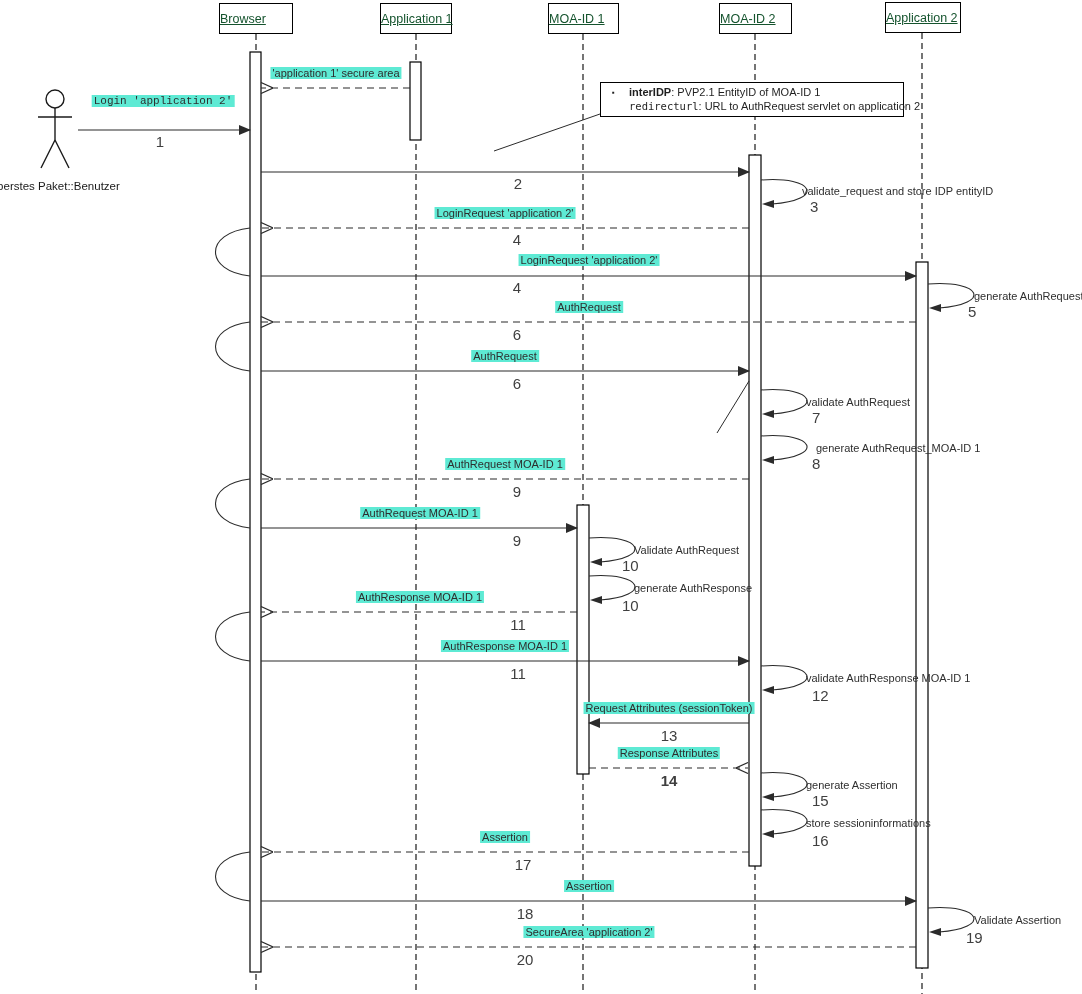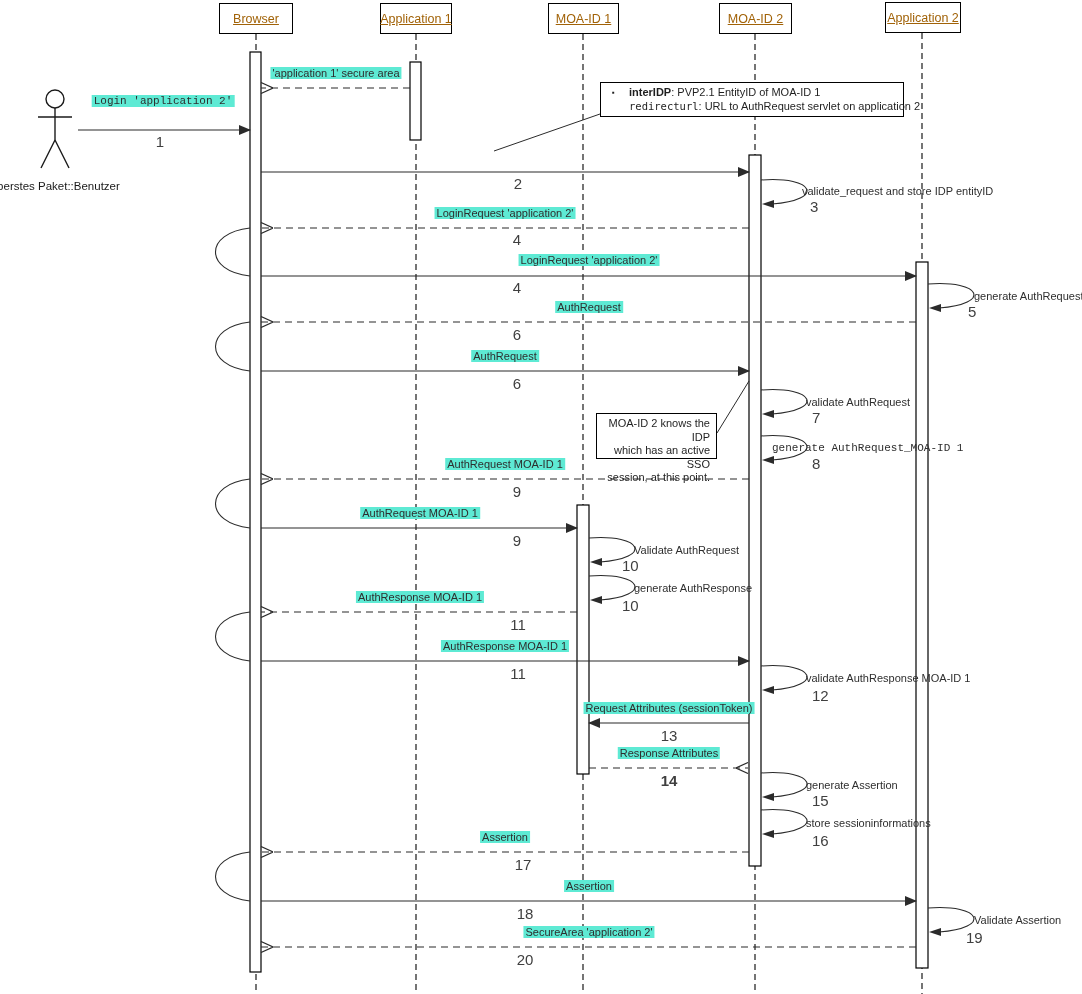--- a/index.html
+++ b/index.html
@@ -1,21 +1,21 @@
 <!DOCTYPE html>
 <html><head>
 <meta charset="utf-8">
 <style>
   html,body{margin:0;padding:0;background:#fff;}
   #canvas{position:relative;width:1082px;height:994px;background:#fff;
           font-family:"Liberation Sans",sans-serif;overflow:hidden;}
   svg{position:absolute;left:0;top:0;}
   .head{position:absolute;height:29px;border:1px solid #000;background:#fff;
-        display:flex;align-items:center;justify-content:center;
-        font-size:12.5px;color:#a16207;text-decoration:underline;white-space:nowrap;}
+        display:flex;align-items:center;justify-content:flex-start;
+        font-size:12.5px;color:#14532d;text-decoration:underline;white-space:nowrap;}
   .mlabel{position:absolute;transform:translateX(-50%);font-size:11px;color:#2e2e2e;
           white-space:nowrap;background:#5eead4;padding:0 2px;}
   .mnum{position:absolute;transform:translateX(-50%);font-size:15px;color:#3f3f3f;white-space:nowrap;}
   .slabel{position:absolute;font-size:11px;color:#2e2e2e;white-space:nowrap;}
   .snum{position:absolute;font-size:15px;color:#3f3f3f;white-space:nowrap;}
   .note{position:absolute;border:1px solid #000;background:#fff;font-size:11px;color:#1f1f1f;}
   #note1{left:600px;top:82px;width:302px;height:33px;}
   #note1 .b{position:absolute;left:11px;top:5px;font-size:8px;}
   #note1 .l1{position:absolute;left:28px;top:3px;white-space:nowrap;}
   #note1 .l2{position:absolute;left:28px;top:17px;white-space:nowrap;}
@@ -142,25 +142,20 @@
       <span>Application 2</span>
     </div>
 
 <div id="actor-label">Oberstes Paket::Benutzer</div>
 
 <div class="note" id="note1">
   <span class="b">▪</span>
   <span class="l1"><span class="k">interIDP</span><span>: PVP2.1 EntityID of MOA-ID 1</span></span>
   <span class="l2"><span class="kmono">redirecturl</span><span>: URL to AuthRequest servlet on application 2</span></span>
 </div>
-<div class="note" id="note2">
-  <div>MOA-ID 2 knows the IDP</div>
-  <div>which has an active SSO</div>
-  <div>session, at this point.</div>
-</div>
 
 <div class="mlabel" style="left:163px;top:95px;font-family:Liberation Mono, monospace;">Login 'application 2'</div>
 <div class="mnum" style="left:160px;top:133px;">1</div>
 
 <div class="mlabel" style="left:336px;top:67px;">'application 1' secure area</div>
 
 <div class="mnum" style="left:518px;top:175px;">2</div>
 
 <div class="mlabel" style="left:505px;top:207px;">LoginRequest 'application 2'</div>
 <div class="mnum" style="left:517px;top:231px;">4</div>
@@ -203,21 +198,21 @@
 
 <div class="slabel" style="left:802px;top:185px;">validate_request and store IDP entityID</div>
 <div class="snum" style="left:810px;top:198px;">3</div>
 
 <div class="slabel" style="left:974px;top:290px;">generate AuthRequest</div>
 <div class="snum" style="left:968px;top:303px;">5</div>
 
 <div class="slabel" style="left:806px;top:396px;">validate AuthRequest</div>
 <div class="snum" style="left:812px;top:409px;">7</div>
 
-<div class="slabel" style="left:772px;top:442px;font-family:Liberation Mono, monospace;">generate AuthRequest_MOA-ID 1</div>
+<div class="slabel" style="left:816px;top:442px;">generate AuthRequest_MOA-ID 1</div>
 <div class="snum" style="left:812px;top:455px;">8</div>
 
 <div class="slabel" style="left:634px;top:544px;">Validate AuthRequest</div>
 <div class="snum" style="left:622px;top:557px;">10</div>
 
 <div class="slabel" style="left:634px;top:582px;">generate AuthResponse</div>
 <div class="snum" style="left:622px;top:597px;">10</div>
 
 <div class="slabel" style="left:806px;top:672px;">validate AuthResponse MOA-ID 1</div>
 <div class="snum" style="left:812px;top:687px;">12</div>

